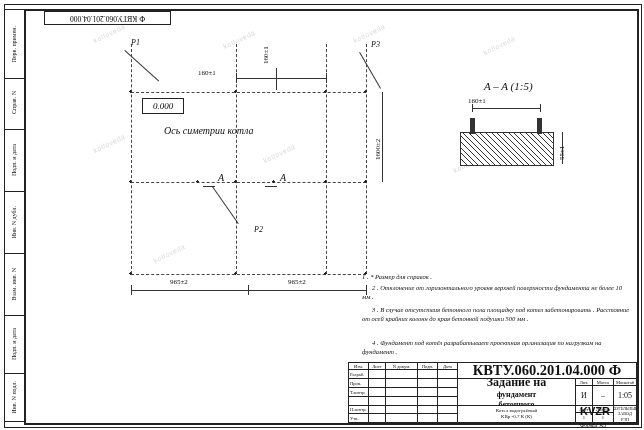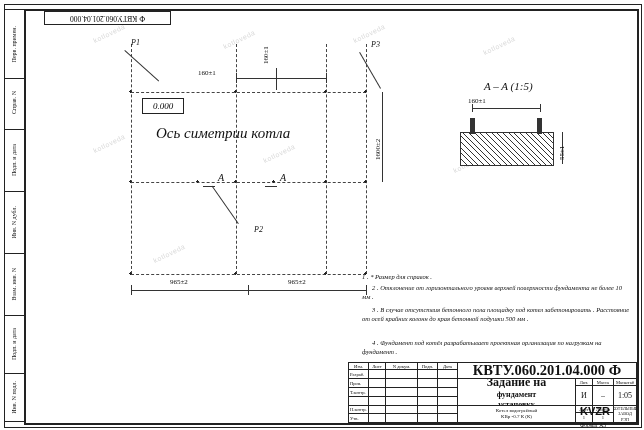--- a/index.html
+++ b/index.html
@@ -121,21 +121,21 @@
   <div class="lbl lbl-it" style="left:357px;top:40px;">P3</div>
   <div class="arrowline" style="left:360px;top:52px;width:42px;transform:rotate(60deg);"></div>
 
   <div class="lbl lbl-it" style="left:240px;top:225px;">P2</div>
   <div class="arrowline" style="left:238px;top:224px;width:46px;transform:rotate(-125deg);"></div>
 
   <div class="titlebox" style="left:142px;top:98px;width:40px;height:14px;">
     <span>0.000</span>
   </div>
 
-  <div class="lbl lbl-it" style="left:142px;top:125px;font-size:15px;">Ось симетрии котла</div>
+  <div class="lbl lbl-it" style="left:150px;top:125px;font-size:10px;">Ось симетрии котла</div>
 
   <div class="thin" style="left:236px;top:78px;width:90px;height:1px;"></div>
   <div class="thin" style="left:236px;top:73px;width:1px;height:10px;"></div>
   <div class="thin" style="left:326px;top:73px;width:1px;height:10px;"></div>
   <div class="dim" style="left:198px;top:69px;">160±1</div>
 
   <div class="thin" style="left:276px;top:68px;width:1px;height:22px;"></div>
   <div class="dim" style="left:262px;top:64px;transform:rotate(-90deg);transform-origin:left top;">160±1</div>
 
   <div class="thin" style="left:382px;top:92px;width:1px;height:90px;"></div>
@@ -221,21 +221,21 @@
     <div class="sc" style="left:69px;top:51px;width:20px;height:8px;border-bottom:none;"></div>
     <div class="sc" style="left:89px;top:51px;width:20px;height:8px;border-bottom:none;"></div>
 
     <div class="sc" style="left:109px;top:0;width:178px;height:16px;border-right:none;">
       <span class="big-code" style="position:static;">КВТУ.060.201.04.000  Ф</span>
     </div>
 
     <div class="sc" style="left:109px;top:16px;width:118px;height:27px;flex-direction:column;line-height:1.25;">
       <span style="font-size:12px;font-weight:bold;">Задание на</span>
       <span style="font-size:8px;font-weight:bold;">фундамент</span>
-      <span style="font-size:8px;font-weight:bold;">установку</span>
+      <span style="font-size:8px;font-weight:bold;">бетонного</span>
     </div>
     <div class="sc" style="left:109px;top:43px;width:118px;height:16px;flex-direction:column;border-bottom:none;line-height:1.3;">
       <span style="font-size:5px;">Котел водогрейный</span>
       <span style="font-size:5px;">КВр -0.7 К (К)</span>
     </div>
 
     <div class="sc" style="left:227px;top:16px;width:17px;height:7px;">Лит.</div>
     <div class="sc" style="left:244px;top:16px;width:21px;height:7px;">Масса</div>
     <div class="sc" style="left:265px;top:16px;width:22px;height:7px;border-right:none;">Масштаб</div>
 

